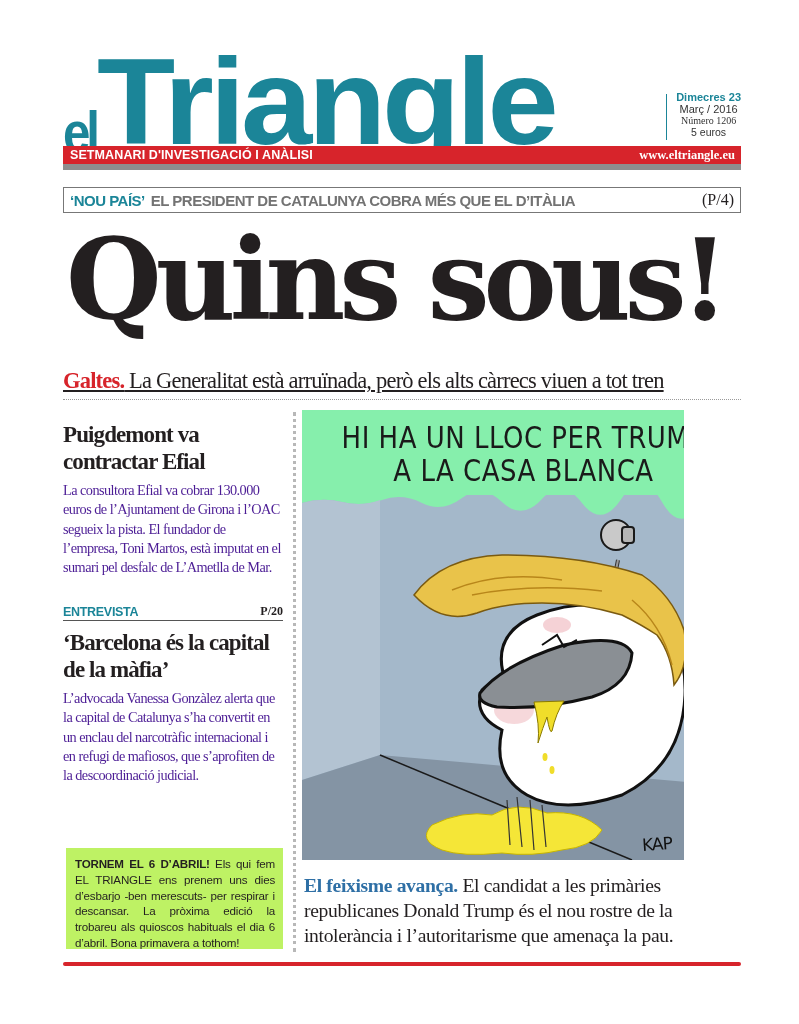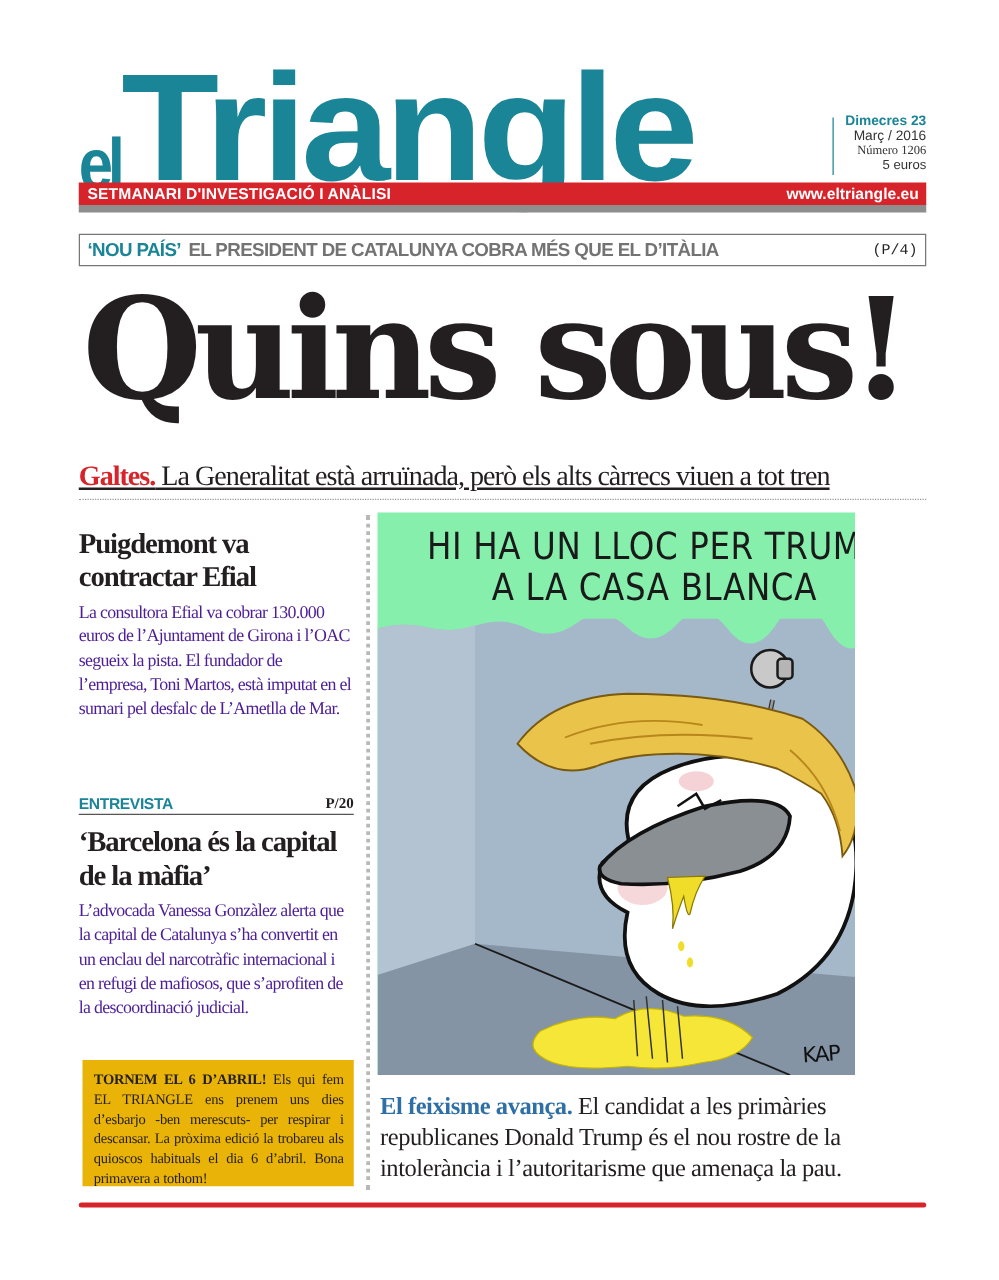--- a/index.html
+++ b/index.html
@@ -29,44 +29,44 @@
     position: absolute; left: 0; top: 114px; width: 678px; height: 6px;
     background: #8e8e8e;
   }
   .tagline {
     position: absolute; left: 7px; top: 98px;
     font-family: "Liberation Sans", sans-serif; font-weight: bold; font-size: 12.5px;
     color: #ffffff; letter-spacing: 0.1px; line-height: 14px;
   }
   .website {
     position: absolute; right: 6px; top: 98px;
-    font-family: Liberation Sans, sans-serif; font-weight: bold; font-size: 12.5px;
+    font-family: Liberation Serif, serif; font-weight: bold; font-size: 12.5px;
     color: #ffffff; line-height: 14px;
   }
   .issue-divider {
     position: absolute; left: 603px; top: 44px; width: 1px; height: 46px; background: #1b8598;
   }
   .issue-info {
-    position: absolute; right: 0; top: 42px; text-align: right; line-height: 11.5px;
+    position: absolute; right: 0; top: 42px; text-align: center; line-height: 11.5px;
   }
   .issue-day { font-family: "Liberation Sans", sans-serif; font-weight: bold; font-size: 11px; color: #1b8598; }
   .issue-date { font-family: "Liberation Sans", sans-serif; font-size: 11px; color: #333; }
   .issue-num { font-family: "Liberation Serif", serif; font-size: 10px; color: #333; }
   .issue-price { font-family: "Liberation Sans", sans-serif; font-size: 10.5px; color: #333; }
 
   
   .kicker-box {
     position: absolute; left: 63px; top: 187px; width: 678px; height: 25px;
     border: 1px solid #777; display: flex; align-items: center; padding: 12px 6px;
     font-family: "Liberation Sans", sans-serif; font-weight: bold; font-size: 15px;
     letter-spacing: -0.5px; white-space: nowrap;
   }
   .kicker-tag { color: #1b8598; margin-right: 6px; }
   .kicker-text { color: #737373; }
-  .kicker-page { margin-left: auto; font-family: Liberation Mono, monospace; font-weight: normal; font-size: 12px; color: #231f20; letter-spacing: 0; }
+  .kicker-page { margin-left: auto; font-family: Liberation Serif, serif; font-weight: normal; font-size: 16px; color: #231f20; letter-spacing: 0; }
 
   
   .headline {
     position: absolute; left: 66px; top: 210px; width: 680px;
     font-family: "DejaVu Serif", serif; font-size: 112px; line-height: 140px;
     letter-spacing: -6px; color: #231f20; white-space: nowrap;
     transform: scaleX(0.98); transform-origin: left top;
   }
 
   
@@ -90,26 +90,26 @@
   .section-label { font-family: "Liberation Sans", sans-serif; font-weight: bold; font-size: 12.5px; color: #1b8598; letter-spacing: -0.3px; }
   .section-page { font-family: "Liberation Serif", serif; font-weight: bold; font-size: 12px; color: #231f20; }
   .story-title {
     font-family: Liberation Serif, serif; font-weight: bold; font-size: 23px;
     line-height: 27px; letter-spacing: -0.9px; margin-top: 8px; color: #231f20;
   }
   .story-body {
     font-family: "Liberation Serif", serif; font-size: 14.3px; line-height: 19.3px;
     letter-spacing: -0.55px; margin-top: 6px; color: #4c1d95;
   }
-  .story2 { position: absolute; left: 63px; top: 633px; width: 220px; }
+  .story2 { position: absolute; left: 63px; top: 602px; width: 220px; }
 
   .notice {
     position: absolute; left: 66px; top: 848px; width: 217px; height: 101px;
-    background: #eab308; padding: 8px 8px 0 9px;
-    font-family: Liberation Serif, serif; font-size: 11.6px; line-height: 15.8px;
+    background: #bef264; padding: 8px 8px 0 9px;
+    font-family: Liberation Sans, sans-serif; font-size: 11.6px; line-height: 15.8px;
     text-align: justify; color: #231f20; letter-spacing: -0.2px;
   }
   .notice-tag { font-weight: bold; }
 
   .col-divider {
     position: absolute; left: 293px; top: 412px; width: 0; height: 540px;
     border-left: 3px dotted #b8b8b8;
   }
 
   

